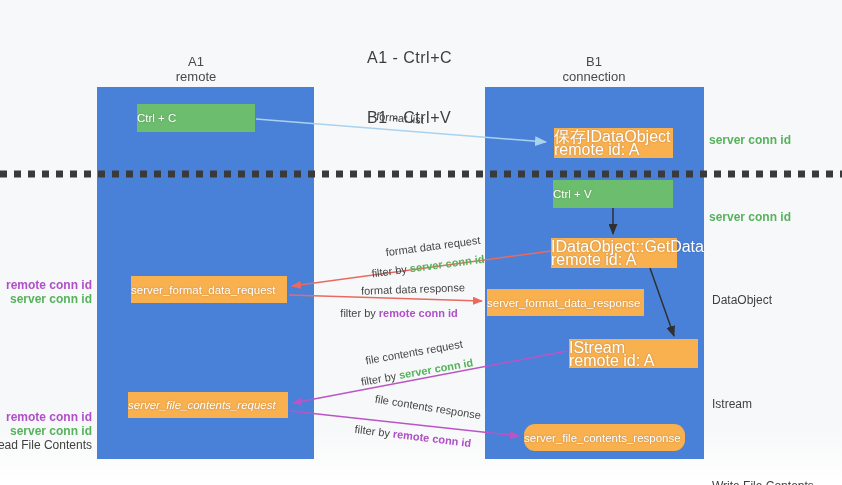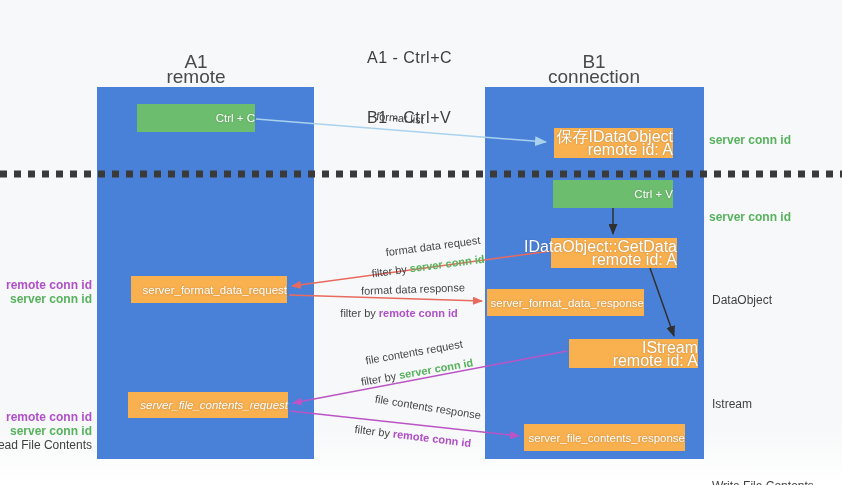--- a/index.html
+++ b/index.html
@@ -9,29 +9,29 @@
     background:linear-gradient(180deg,#f7f8f9 0%,#f7f8f9 88%,#ffffff 100%);
   }
   .title{
     position:absolute;left:367px;top:8px;font-size:16px;line-height:20px;
     color:#3d3d3d;letter-spacing:0.5px;white-space:pre;
   }
   .col{position:absolute;background:#4a81d8;}
   .col-a1{left:97px;top:87px;width:217px;height:372px;}
   .col-b1{left:485px;top:87px;width:219px;height:372px;}
   .col-header{
-    position:absolute;width:100px;text-align:center;font-size:19px;
+    position:absolute;width:100px;text-align:center;font-size:13px;
     line-height:15px;color:#4a4a4a;white-space:nowrap;
   }
   .hdr-a1{left:146px;top:54px;}
   .hdr-b1{left:544px;top:54px;}
   svg.overlay{position:absolute;left:0;top:0;z-index:3;pointer-events:none;}
   .box{
     position:absolute;z-index:4;display:flex;flex-direction:column;
-    align-items:flex-end;justify-content:center;color:#fff;text-align:center;
+    align-items:flex-start;justify-content:center;color:#fff;text-align:center;
     box-sizing:border-box;white-space:nowrap;
   }
   .box.green{background:#6dbd6e;}
   .box.orange{background:#f9b04f;}
   .box .bl{font-size:16px;line-height:13px;text-shadow:0 0 2px rgba(60,60,60,.35);}
   .box .single{font-size:11.5px;text-shadow:0 0 2px rgba(60,60,60,.35);}
   .flow-label{
     position:absolute;z-index:5;font-size:11px;color:#454545;white-space:nowrap;
   }
   .side-label{
@@ -118,21 +118,21 @@
 
   <div class="box orange" style="left:569px;top:339px;width:129px;height:29px;">
     <div class="bl">IStream</div>
     <div class="bl">remote id: A</div>
   </div>
 
   <div class="box orange" style="left:128px;top:392px;width:160px;height:26px;font-style:italic;">
     <div class="single">server_file_contents_request</div>
   </div>
 
-  <div class="box orange" style="left:524px;top:424px;width:161px;height:27px;">
+  <div class="box orange" style="left:524px;top:424px;width:161px;height:27px;border-radius:11px;">
     <div class="single">server_file_contents_response</div>
   </div>
 
   <div class="flow-label" style="left:400px;top:118px;transform:translate(-50%,-50%) rotate(4.5deg);">format list</div>
 
   <div class="flow-label" style="left:433px;top:246px;transform:translate(-50%,-50%) rotate(-7.5deg);">format data request</div>
   <div class="flow-label" style="left:428px;top:266px;transform:translate(-50%,-50%) rotate(-7.5deg);"><span>filter by </span><span class="lbl-green">server conn id</span></div>
 
   <div class="flow-label" style="left:413px;top:289px;transform:translate(-50%,-50%) rotate(-2deg);">format data response</div>
   <div class="flow-label" style="left:399px;top:313px;transform:translate(-50%,-50%);"><span>filter by </span><span class="lbl-purple">remote conn id</span></div>

